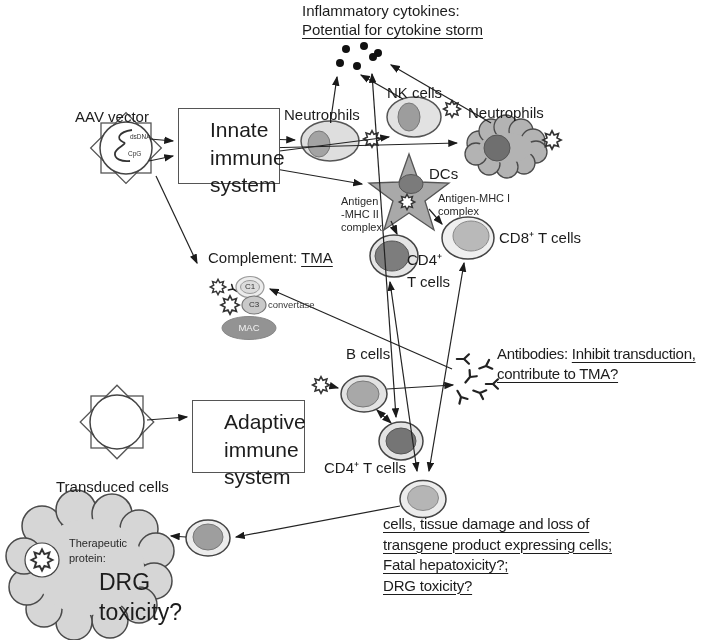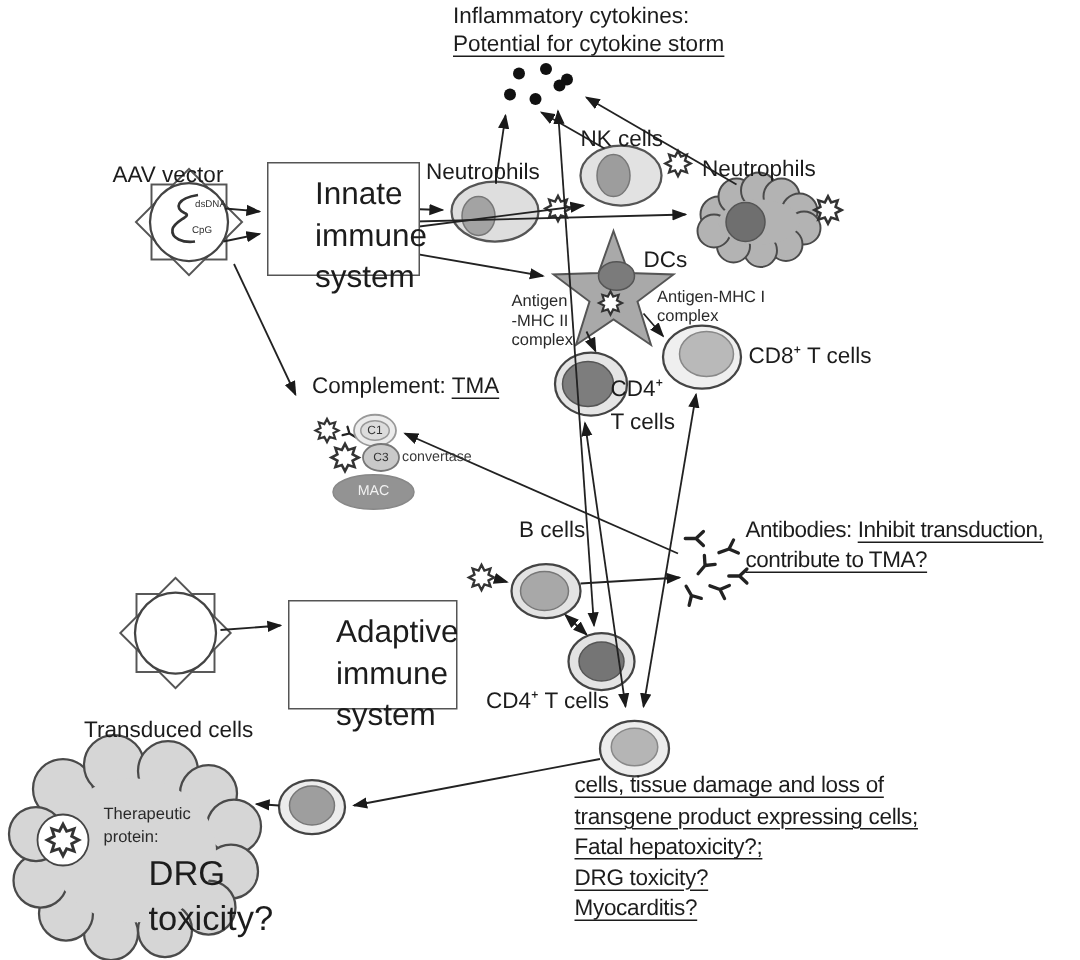--- a/index.html
+++ b/index.html
@@ -241,16 +241,15 @@
   <div class="lbl small pre" style="left:69px;top:536px;line-height:1.4;">Therapeutic
 protein:</div>
   <div class="lbl pre" style="left:67px;top:568px;font-size:23px;line-height:1.3;margin-left:32px;">DRG
 toxicity?</div>
 
   <div style="position:absolute;left:383px;top:514px;">
     <div class="note-line u">cells, tissue damage and loss of</div>
     <div class="note-line u">transgene product expressing cells;</div>
     <div class="note-line u">Fatal hepatoxicity?;</div>
     <div class="note-line u">DRG toxicity?</div>
-    <div class="note-line u">Myocarditis?</div>
   </div>
 
 </div>
 
 </body></html>

